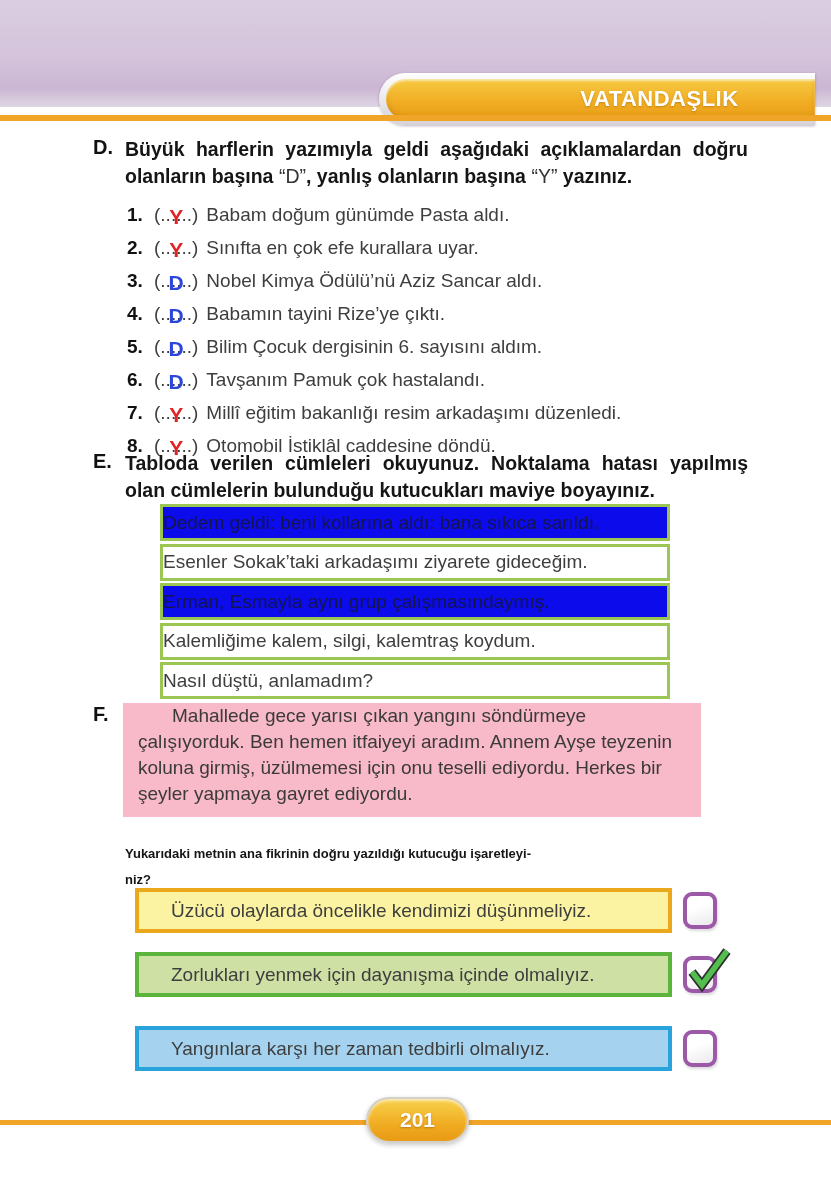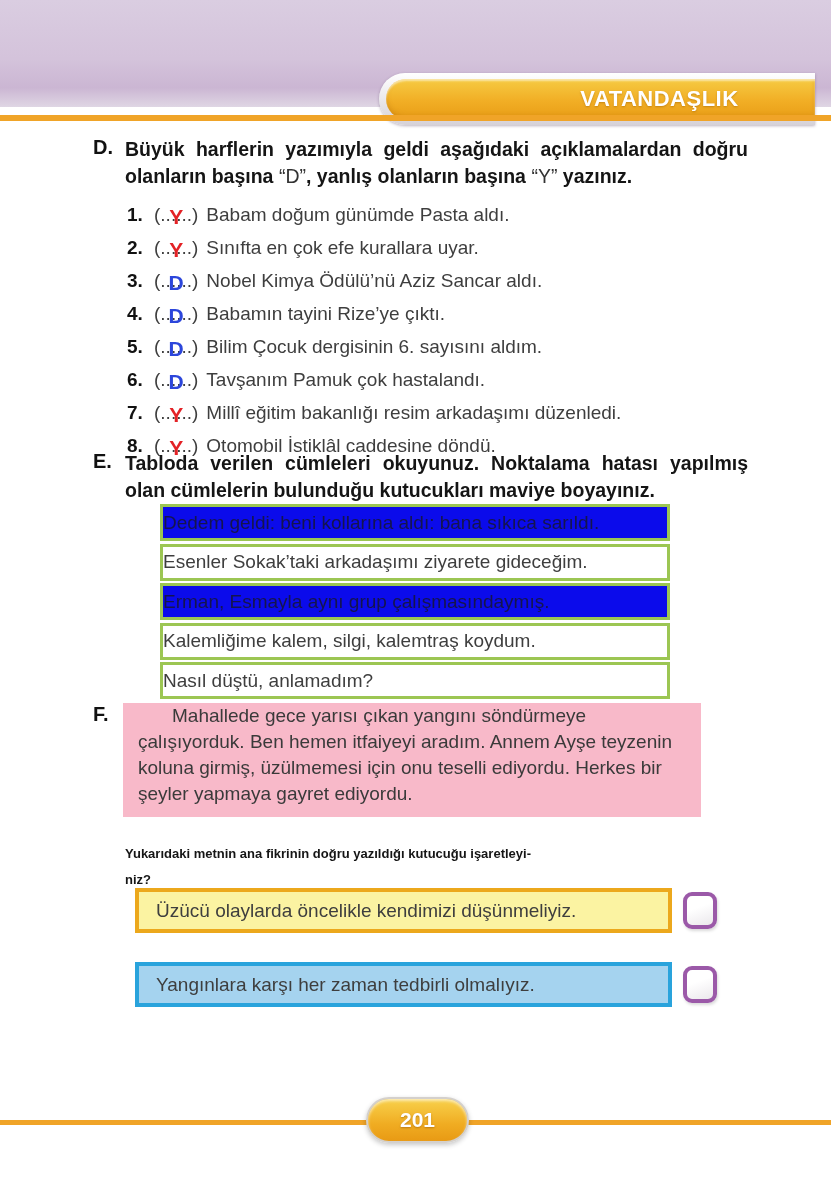--- a/index.html
+++ b/index.html
@@ -51,21 +51,21 @@
   
   .question{position:absolute;left:125px;top:841px;width:645px;font-weight:700;
     font-size:13px;line-height:26px;color:#151515;}
   .question span{display:block;}
   .options{position:absolute;left:135px;top:886px;}
   .opt-row{display:flex;align-items:center;}
   .opt-row.r1{margin-top:2px;}
   .opt-row.r2{margin-top:19px;}
   .opt-row.r3{margin-top:29px;}
   .opt-box{box-sizing:border-box;width:537px;height:45px;border:4px solid #999;
-    display:flex;align-items:center;padding-left:17px;font-size:19px;color:#3e3e3e;background:#fff;}
+    display:flex;align-items:center;padding-left:32px;font-size:19px;color:#3e3e3e;background:#fff;}
   .opt-box[data-style="yellow"]{background:var(--yellow-fill,#FBF3A2);border-color:var(--yellow-border,#ECA81C);}
   .opt-box[data-style="green"]{background:var(--green-fill,#CFE0A5);border-color:var(--green-border,#5BB53C);}
   .opt-box[data-style="blue"]{background:var(--blue-fill,#A5D3EF);border-color:var(--blue-border,#29A3DC);}
   .checkbox{position:relative;width:34px;height:37px;margin-left:11px;flex:none;
     border:4px solid var(--checkbox-border,#9B59A8);border-radius:9px;
     background:linear-gradient(160deg,#ffffff 40%,#ebe8ec 100%);
     box-sizing:border-box;box-shadow:1px 2px 3px rgba(0,0,0,.15);}
   .checkbox svg{display:none;position:absolute;top:-15px;left:-3px;overflow:visible;}
   .checkbox[data-checked="true"] svg{display:block;}
   
@@ -136,20 +136,29 @@
   <span>niz?</span>
 </div>
 
 <div class="options">
   <div class="opt-row r1">
     <div class="opt-box" data-style="yellow">Üzücü olaylarda öncelikle kendimizi düşünmeliyiz.</div>
     <span class="checkbox" data-checked="false">
       
     </span>
   </div>
+  <div class="opt-row r2">
+    <div class="opt-box" data-style="green">Zorlukları yenmek için dayanışma içinde olmalıyız.</div>
+    <span class="checkbox" data-checked="true">
+      <svg width="48" height="48" viewBox="0 0 48 48">
+        <path d="M8 27 L18 40 L43 6" fill="none" stroke="#2f2f2f" stroke-width="9"></path>
+        <path d="M8 27 L18 40 L43 6" fill="none" stroke="#52BE4E" stroke-width="5.5"></path>
+      </svg>
+    </span>
+  </div>
   <div class="opt-row r3">
     <div class="opt-box" data-style="blue">Yangınlara karşı her zaman tedbirli olmalıyız.</div>
     <span class="checkbox" data-checked="false">
       
     </span>
   </div>
 </div>
 
 <div class="footer-rule"></div>
 <div class="page-pill">

